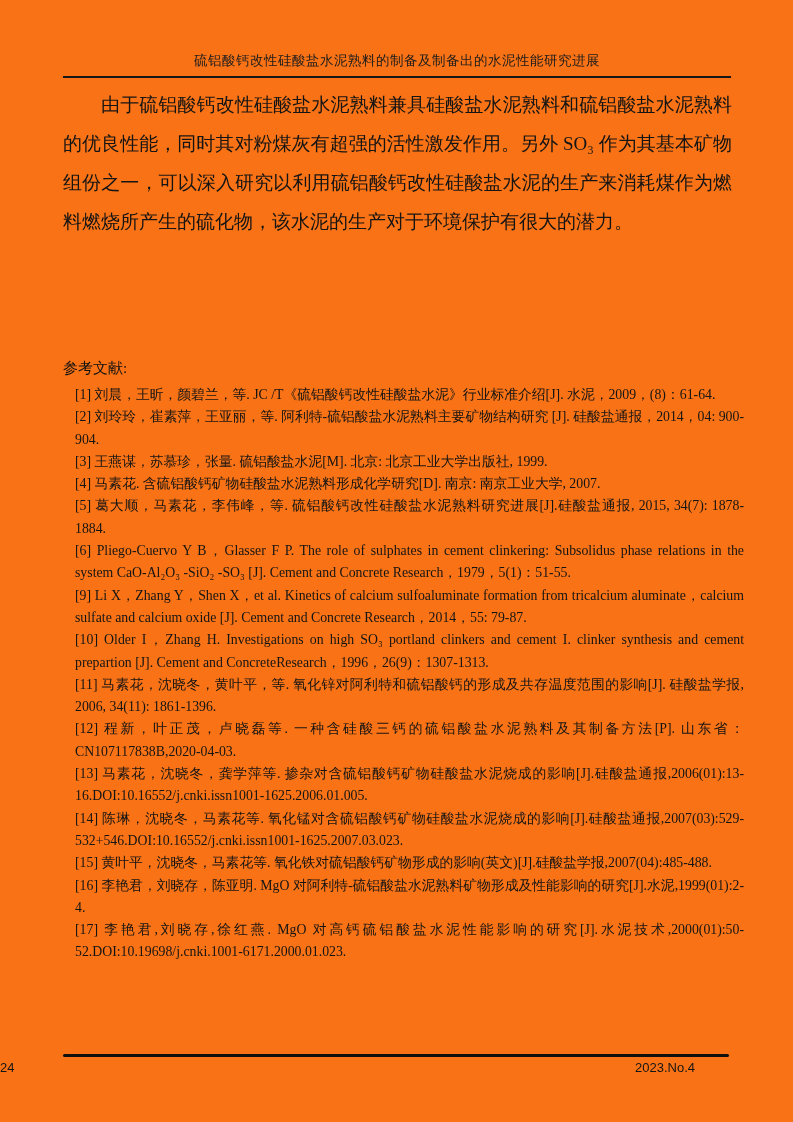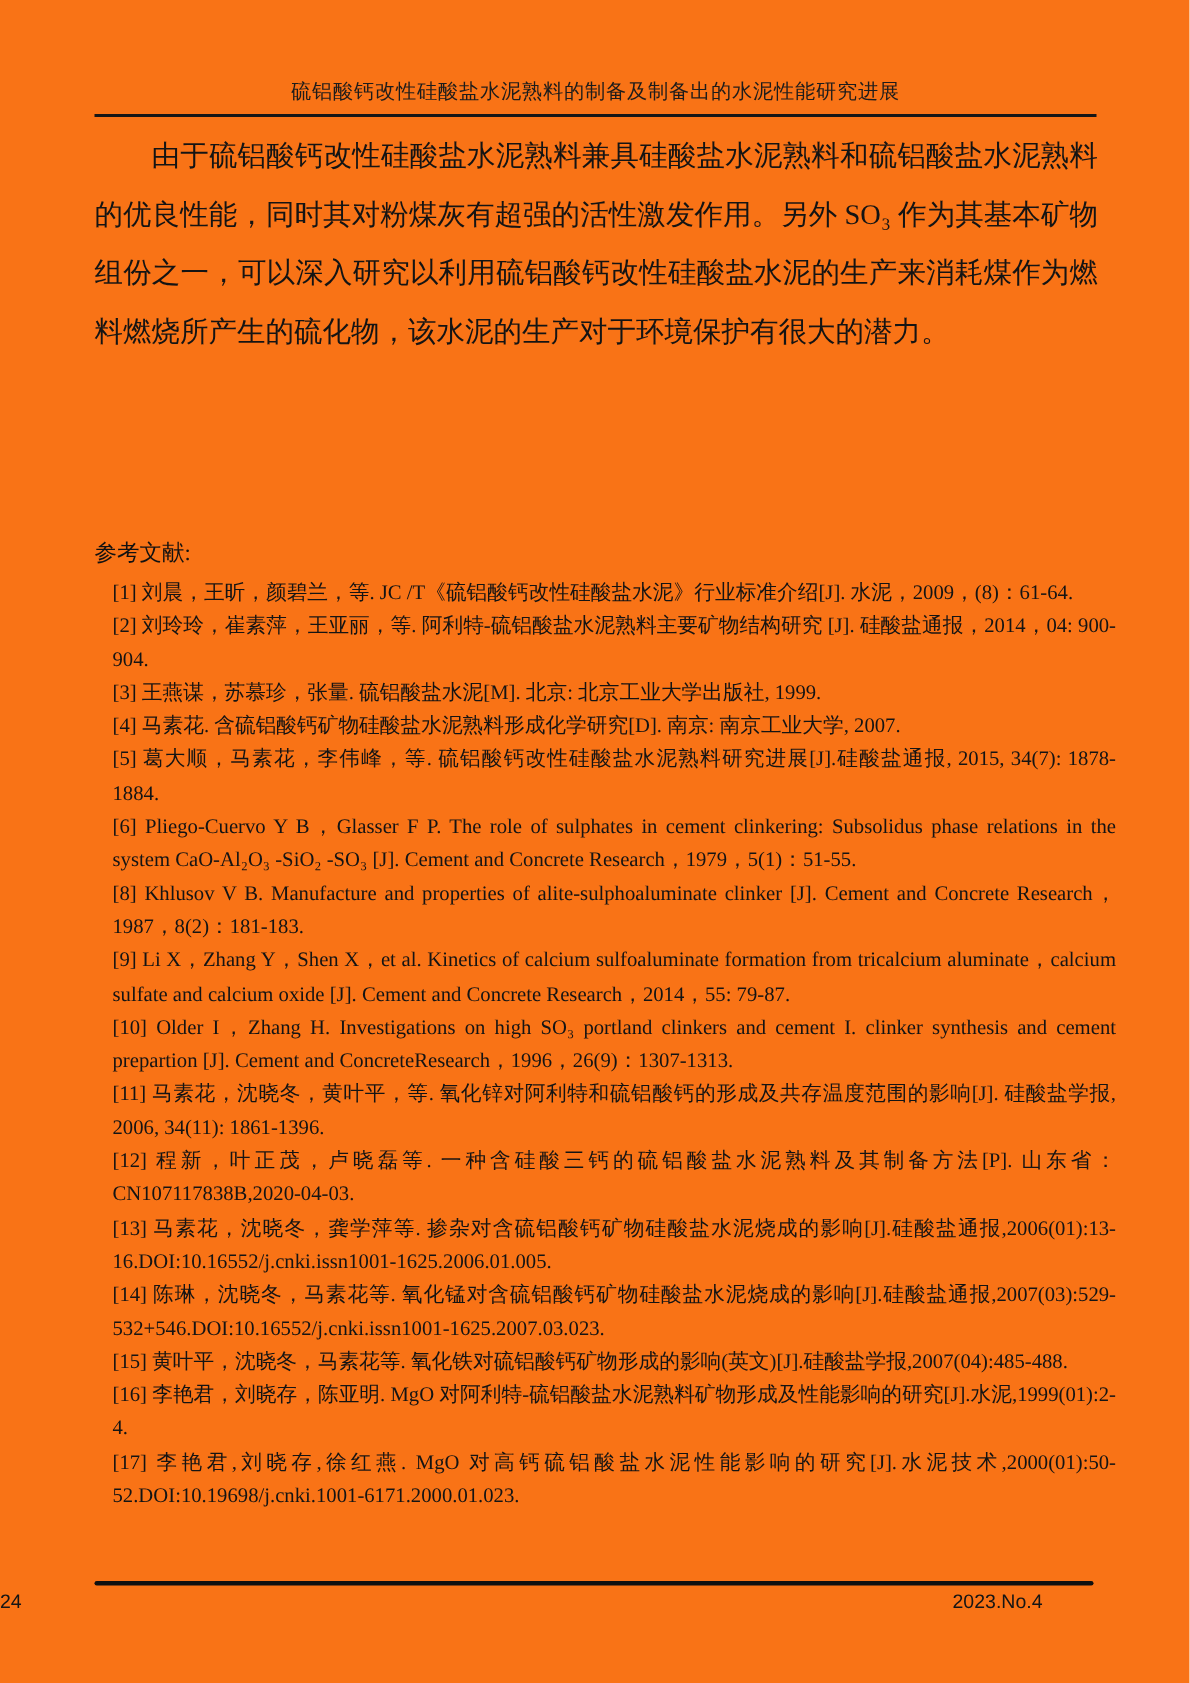--- a/index.html
+++ b/index.html
@@ -91,21 +91,20 @@
 
   <div class="ref-heading">参考文献:</div>
 
   <div class="refs">
     <div class="ref">[1] 刘晨，王昕，颜碧兰，等. JC /T《硫铝酸钙改性硅酸盐水泥》行业标准介绍[J]. 水泥，2009，(8)：61-64.</div>
     <div class="ref">[2] 刘玲玲，崔素萍，王亚丽，等. 阿利特-硫铝酸盐水泥熟料主要矿物结构研究 [J]. 硅酸盐通报，2014，04: 900-904.</div>
     <div class="ref">[3] 王燕谋，苏慕珍，张量. 硫铝酸盐水泥[M]. 北京: 北京工业大学出版社, 1999.</div>
     <div class="ref">[4] 马素花. 含硫铝酸钙矿物硅酸盐水泥熟料形成化学研究[D]. 南京: 南京工业大学, 2007.</div>
     <div class="ref">[5] 葛大顺，马素花，李伟峰，等. 硫铝酸钙改性硅酸盐水泥熟料研究进展[J].硅酸盐通报, 2015, 34(7): 1878-1884.</div>
     <div class="ref">[6] Pliego-Cuervo Y B，Glasser F P. The role of sulphates in cement clinkering: Subsolidus phase relations in the system CaO-Al₂O₃ -SiO₂ -SO₃ [J]. Cement and Concrete Research，1979，5(1)：51-55.</div>
-    <div class="ref">[8] Khlusov V B. Manufacture and properties of alite-sulphoaluminate clinker [J]. Cement and Concrete Research，1987，8(2)：181-183.</div>
     <div class="ref">[9] Li X，Zhang Y，Shen X，et al. Kinetics of calcium sulfoaluminate formation from tricalcium aluminate，calcium sulfate and calcium oxide [J]. Cement and Concrete Research，2014，55: 79-87.</div>
     <div class="ref">[10] Older I，Zhang H. Investigations on high SO₃ portland clinkers and cement I. clinker synthesis and cement prepartion [J]. Cement and ConcreteResearch，1996，26(9)：1307-1313.</div>
     <div class="ref">[11] 马素花，沈晓冬，黄叶平，等. 氧化锌对阿利特和硫铝酸钙的形成及共存温度范围的影响[J]. 硅酸盐学报, 2006, 34(11): 1861-1396.</div>
     <div class="ref">[12] 程新，叶正茂，卢晓磊等. 一种含硅酸三钙的硫铝酸盐水泥熟料及其制备方法[P]. 山东省：CN107117838B,2020-04-03.</div>
     <div class="ref">[13] 马素花，沈晓冬，龚学萍等. 掺杂对含硫铝酸钙矿物硅酸盐水泥烧成的影响[J].硅酸盐通报,2006(01):13-16.DOI:10.16552/j.cnki.issn1001-1625.2006.01.005.</div>
     <div class="ref">[14] 陈琳，沈晓冬，马素花等. 氧化锰对含硫铝酸钙矿物硅酸盐水泥烧成的影响[J].硅酸盐通报,2007(03):529-532+546.DOI:10.16552/j.cnki.issn1001-1625.2007.03.023.</div>
     <div class="ref">[15] 黄叶平，沈晓冬，马素花等. 氧化铁对硫铝酸钙矿物形成的影响(英文)[J].硅酸盐学报,2007(04):485-488.</div>
     <div class="ref">[16] 李艳君，刘晓存，陈亚明. MgO 对阿利特-硫铝酸盐水泥熟料矿物形成及性能影响的研究[J].水泥,1999(01):2-4.</div>
     <div class="ref">[17] 李艳君,刘晓存,徐红燕. MgO 对高钙硫铝酸盐水泥性能影响的研究[J].水泥技术,2000(01):50-52.DOI:10.19698/j.cnki.1001-6171.2000.01.023.</div>
   </div>

